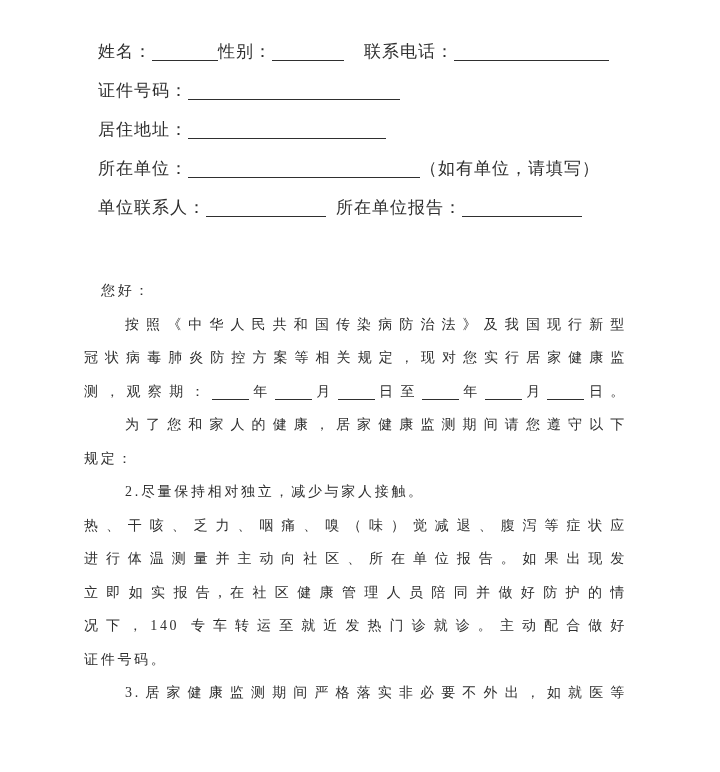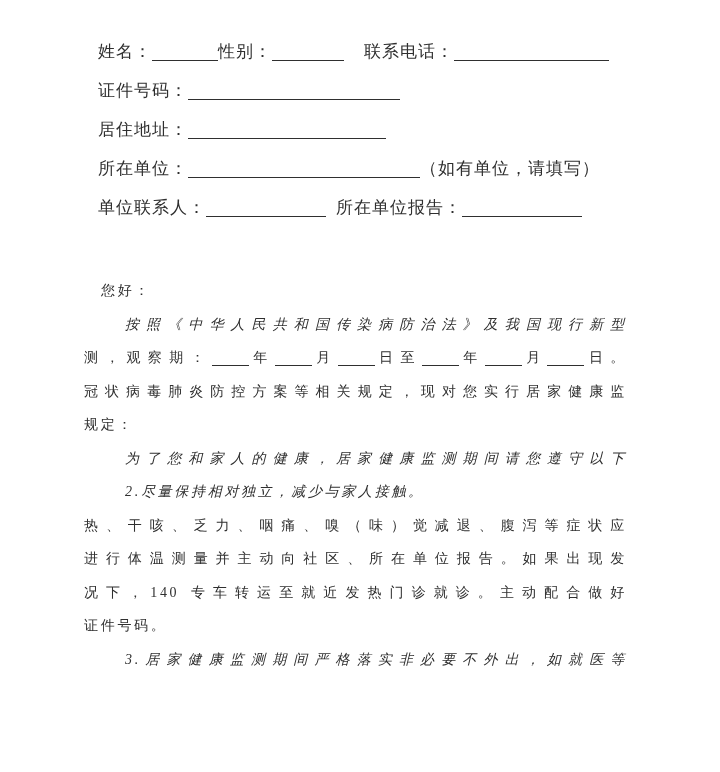--- a/index.html
+++ b/index.html
@@ -53,21 +53,21 @@
     line-height: 33.5px;
     letter-spacing: 2.7px;
   }
   .line {
     text-align: left;
   }
   .line.just {
     text-align: justify;
     text-align-last: justify;
   }
-  .line.ind { text-indent: 41px; font-style: italic; }
+  .line.ind { text-indent: 41px; }
   .line.sal { text-indent: 17px; }
   .dblank {
     display: inline-block;
     width: 37px;
     height: 0;
     border-bottom: 1.4px solid #2f2f2f;
     vertical-align: -4px;
   }
 </style>
 </head>
@@ -97,31 +97,32 @@
       <span>单位联系人：</span><span class="blank b-cperson"></span><span class="sp10"></span><span>所在单位报告：</span><span class="blank b-cmethod"></span>
     </div>
 
   </div>
 
   <div class="body-section">
 
     <div class="line sal">您好：</div>
 
     <div class="line ind just">按照《中华人民共和国传染病防治法》及我国现行新型</div>
+    <div class="line just">冠状病毒肺炎防控方案等相关规定，现对您实行居家健康监</div>
+
     <div class="line just"><span>测，观察期：</span><span class="dblank"></span><span>年</span><span class="dblank"></span><span>月</span><span class="dblank"></span><span>日至</span><span class="dblank"></span><span>年</span><span class="dblank"></span><span>月</span><span class="dblank"></span><span>日。</span></div>
 
-    <div class="line just">冠状病毒肺炎防控方案等相关规定，现对您实行居家健康监</div>
-
+    <div class="line ind just">为了您和家人的健康，居家健康监测期间请您遵守以下</div>
     <div class="line">规定：</div>
-    <div class="line ind just">为了您和家人的健康，居家健康监测期间请您遵守以下</div>
 
     <div class="line ind">2.尽量保持相对独立，减少与家人接触。</div>
 
     <div class="line just">热、干咳、乏力、咽痛、嗅（味）觉减退、腹泻等症状应</div>
     <div class="line just">进行体温测量并主动向社区、所在单位报告。如果出现发</div>
+    <div class="line just">立即如实报告,在社区健康管理人员陪同并做好防护的情</div>
     <div class="line just">况下，140 专车转运至就近发热门诊就诊。主动配合做好</div>
     <div class="line">证件号码。</div>
 
     <div class="line ind just">3.居家健康监测期间严格落实非必要不外出，如就医等</div>
 
   </div>
 
 </div>
 
 </body></html>

